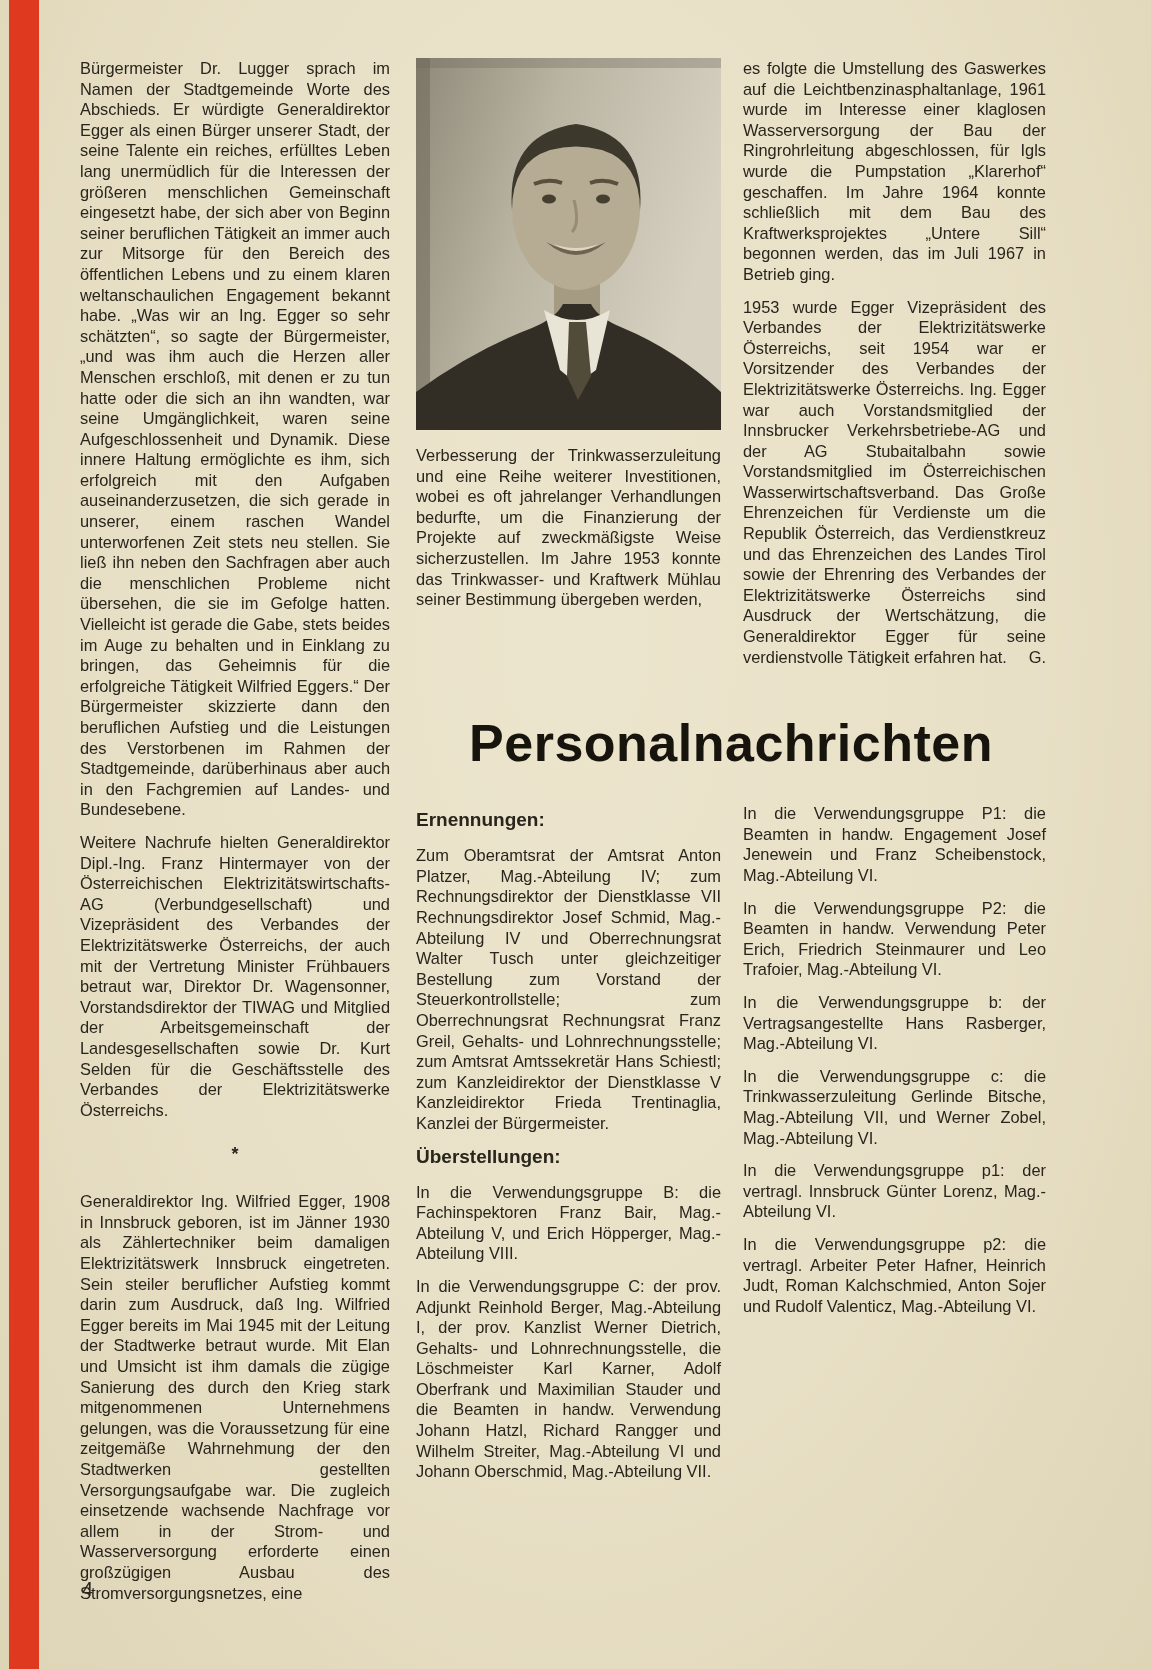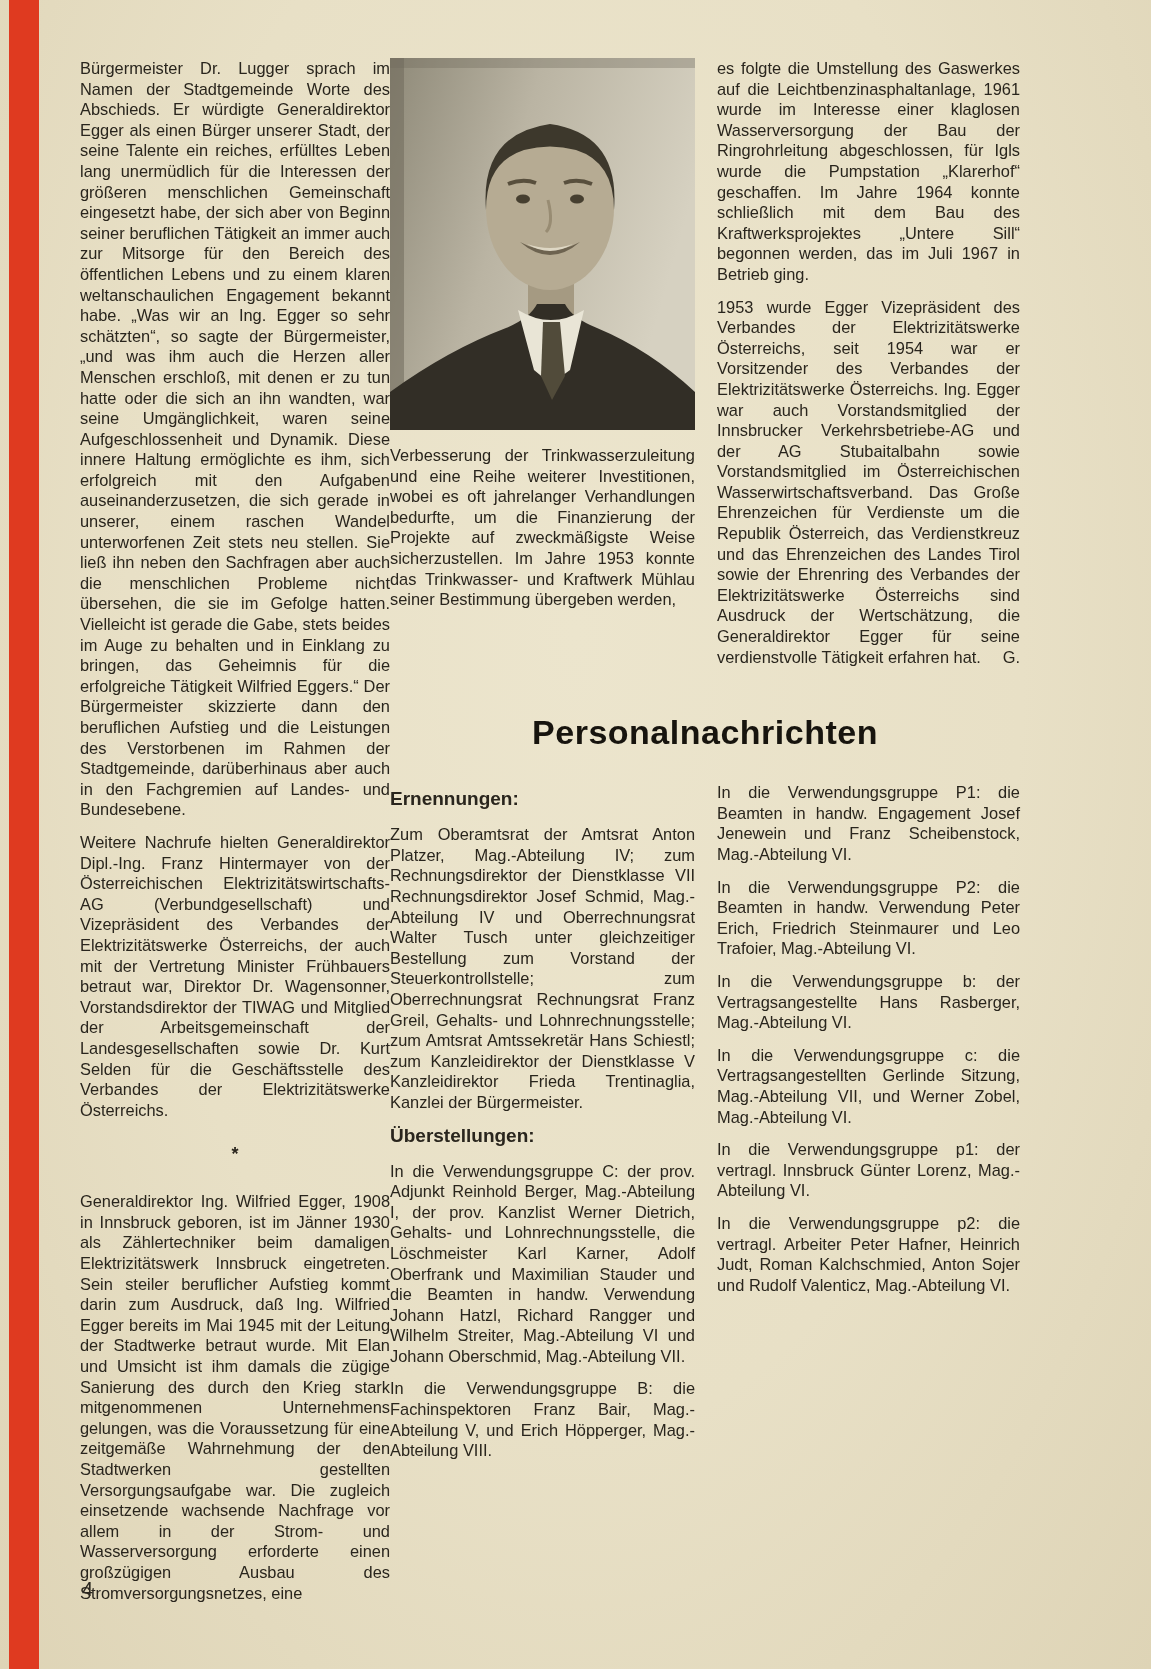--- a/index.html
+++ b/index.html
@@ -11,42 +11,42 @@
     font-family:"Liberation Sans", sans-serif;
     color:#29251d;
     background:radial-gradient(ellipse at 50% 38%, #ece5cd 0%, #e8e0c6 55%, #ded4b6 100%);
   }
   .accent-bar {
     position:absolute; left:9px; top:0; width:30px; height:1669px;
     background:#df3a20;
   }
   .content {
     position:absolute; left:80px; top:58px; width:966px;
-    display:flex; 
+    display:flex; gap:26px;
   }
   .col1 { flex:0 0 310px; width:310px; }
   .right-area { flex:0 0 630px; width:630px; }
   .row { display:flex; gap:22px; }
   .col2 { flex:0 0 305px; width:305px; }
   .col3 { flex:0 0 303px; width:303px; }
   p.body {
     font-size:16.4px; line-height:20.6px;
     text-align:justify; margin:0 0 12px 0;
   }
   .separator {
     text-align:center; font-size:18px; font-weight:bold;
     margin:24px 0 26px 0;
   }
   .photo {
     width:305px; height:372px; margin:0 0 15px 0;
     background:#b5b0a0; overflow:hidden;
   }
   .photo svg { display:block; }
   h1.headline {
-    text-align:center; font-size:34px; font-weight:bold;
+    text-align:center; font-size:52px; font-weight:bold;
     letter-spacing:0.5px; color:#17140e;
     margin:34px 0 30px 0;
   }
   h3.subhead {
     font-size:19px; font-weight:bold; margin:6px 0 14px 0;
   }
   .intro { margin-bottom:20px !important; }
   .sig { float:right; font-size:16.4px; line-height:20.6px; }
   .page-number {
     position:absolute; left:82px; top:1578px;
@@ -106,28 +106,28 @@
       </div>
     </div>
 
     <h1 class="headline">Personalnachrichten</h1>
 
     <div class="row">
       <div class="col2">
         <h3 class="subhead">Ernennungen:</h3>
         <p class="body">Zum Oberamtsrat der Amtsrat Anton Platzer, Mag.-Abteilung IV; zum Rechnungsdirektor der Dienstklasse VII Rechnungsdirektor Josef Schmid, Mag.-Abteilung IV und Oberrechnungsrat Walter Tusch unter gleichzeitiger Bestellung zum Vorstand der Steuerkontrollstelle; zum Oberrechnungsrat Rechnungsrat Franz Greil, Gehalts- und Lohnrechnungsstelle; zum Amtsrat Amtssekretär Hans Schiestl; zum Kanzleidirektor der Dienstklasse V Kanzleidirektor Frieda Trentinaglia, Kanzlei der Bürgermeister.</p>
         <h3 class="subhead">Überstellungen:</h3>
+        <p class="body">In die Verwendungsgruppe B: die Fachinspektoren Franz Bair, Mag.-Abteilung V, und Erich Höpperger, Mag.-Abteilung VIII.</p>
         <p class="body">In die Verwendungsgruppe C: der prov. Adjunkt Reinhold Berger, Mag.-Abteilung I, der prov. Kanzlist Werner Dietrich, Gehalts- und Lohnrechnungsstelle, die Löschmeister Karl Karner, Adolf Oberfrank und Maximilian Stauder und die Beamten in handw. Verwendung Johann Hatzl, Richard Rangger und Wilhelm Streiter, Mag.-Abteilung VI und Johann Oberschmid, Mag.-Abteilung VII.</p>
-        <p class="body">In die Verwendungsgruppe B: die Fachinspektoren Franz Bair, Mag.-Abteilung V, und Erich Höpperger, Mag.-Abteilung VIII.</p>
       </div>
       <div class="col3">
         <p class="body">In die Verwendungsgruppe P1: die Beamten in handw. Engagement Josef Jenewein und Franz Scheibenstock, Mag.-Abteilung VI.</p>
         <p class="body">In die Verwendungsgruppe P2: die Beamten in handw. Verwendung Peter Erich, Friedrich Steinmaurer und Leo Trafoier, Mag.-Abteilung VI.</p>
         <p class="body">In die Verwendungsgruppe b: der Vertragsangestellte Hans Rasberger, Mag.-Abteilung VI.</p>
-        <p class="body">In die Verwendungsgruppe c: die Vertragsangestellten Gerlinde Sitzung, Mag.-Abteilung VII, und Werner Zobel, Mag.-Abteilung VI.</p>
+        <p class="body">In die Verwendungsgruppe c: die Trinkwasserzuleitung Gerlinde Bitsche, Mag.-Abteilung VII, und Werner Zobel, Mag.-Abteilung VI.</p>
         <p class="body">In die Verwendungsgruppe p1: der vertragl. Innsbruck Günter Lorenz, Mag.-Abteilung VI.</p>
         <p class="body">In die Verwendungsgruppe p2: die vertragl. Arbeiter Peter Hafner, Heinrich Judt, Roman Kalchschmied, Anton Sojer und Rudolf Valenticz, Mag.-Abteilung VI.</p>
       </div>
     </div>
 
   </div>
 </div>
 
 <div class="page-number">4</div>
 

